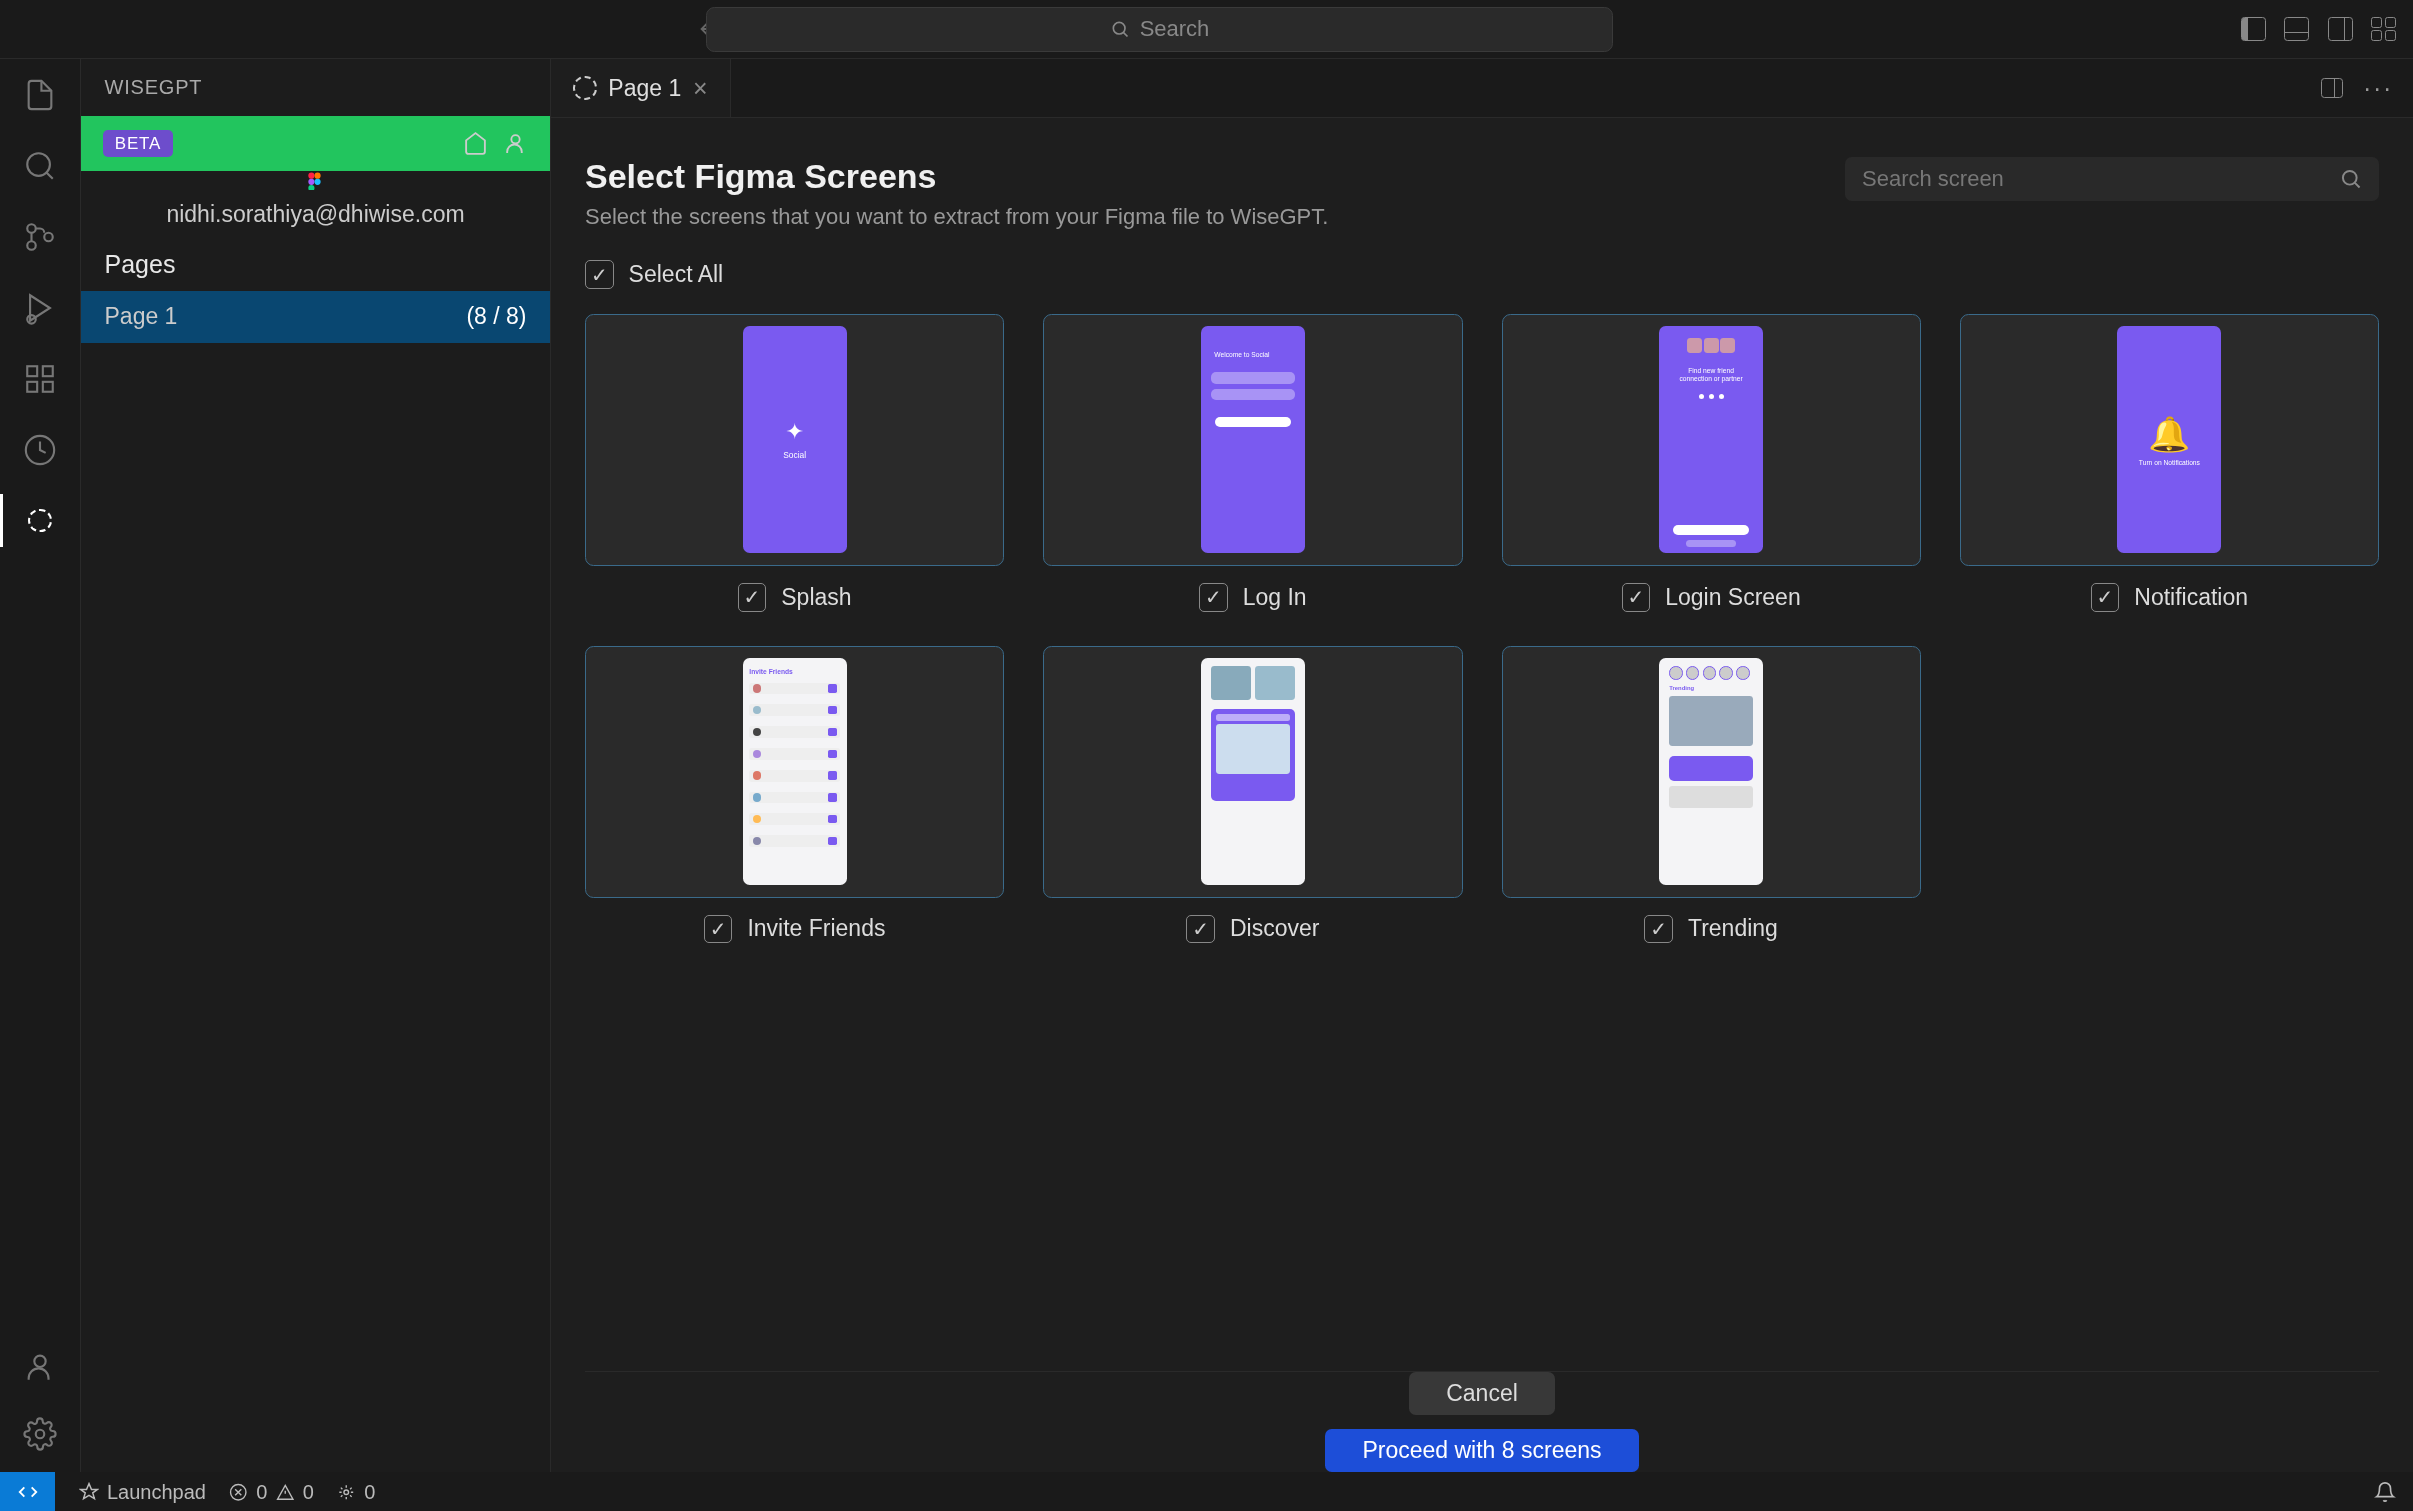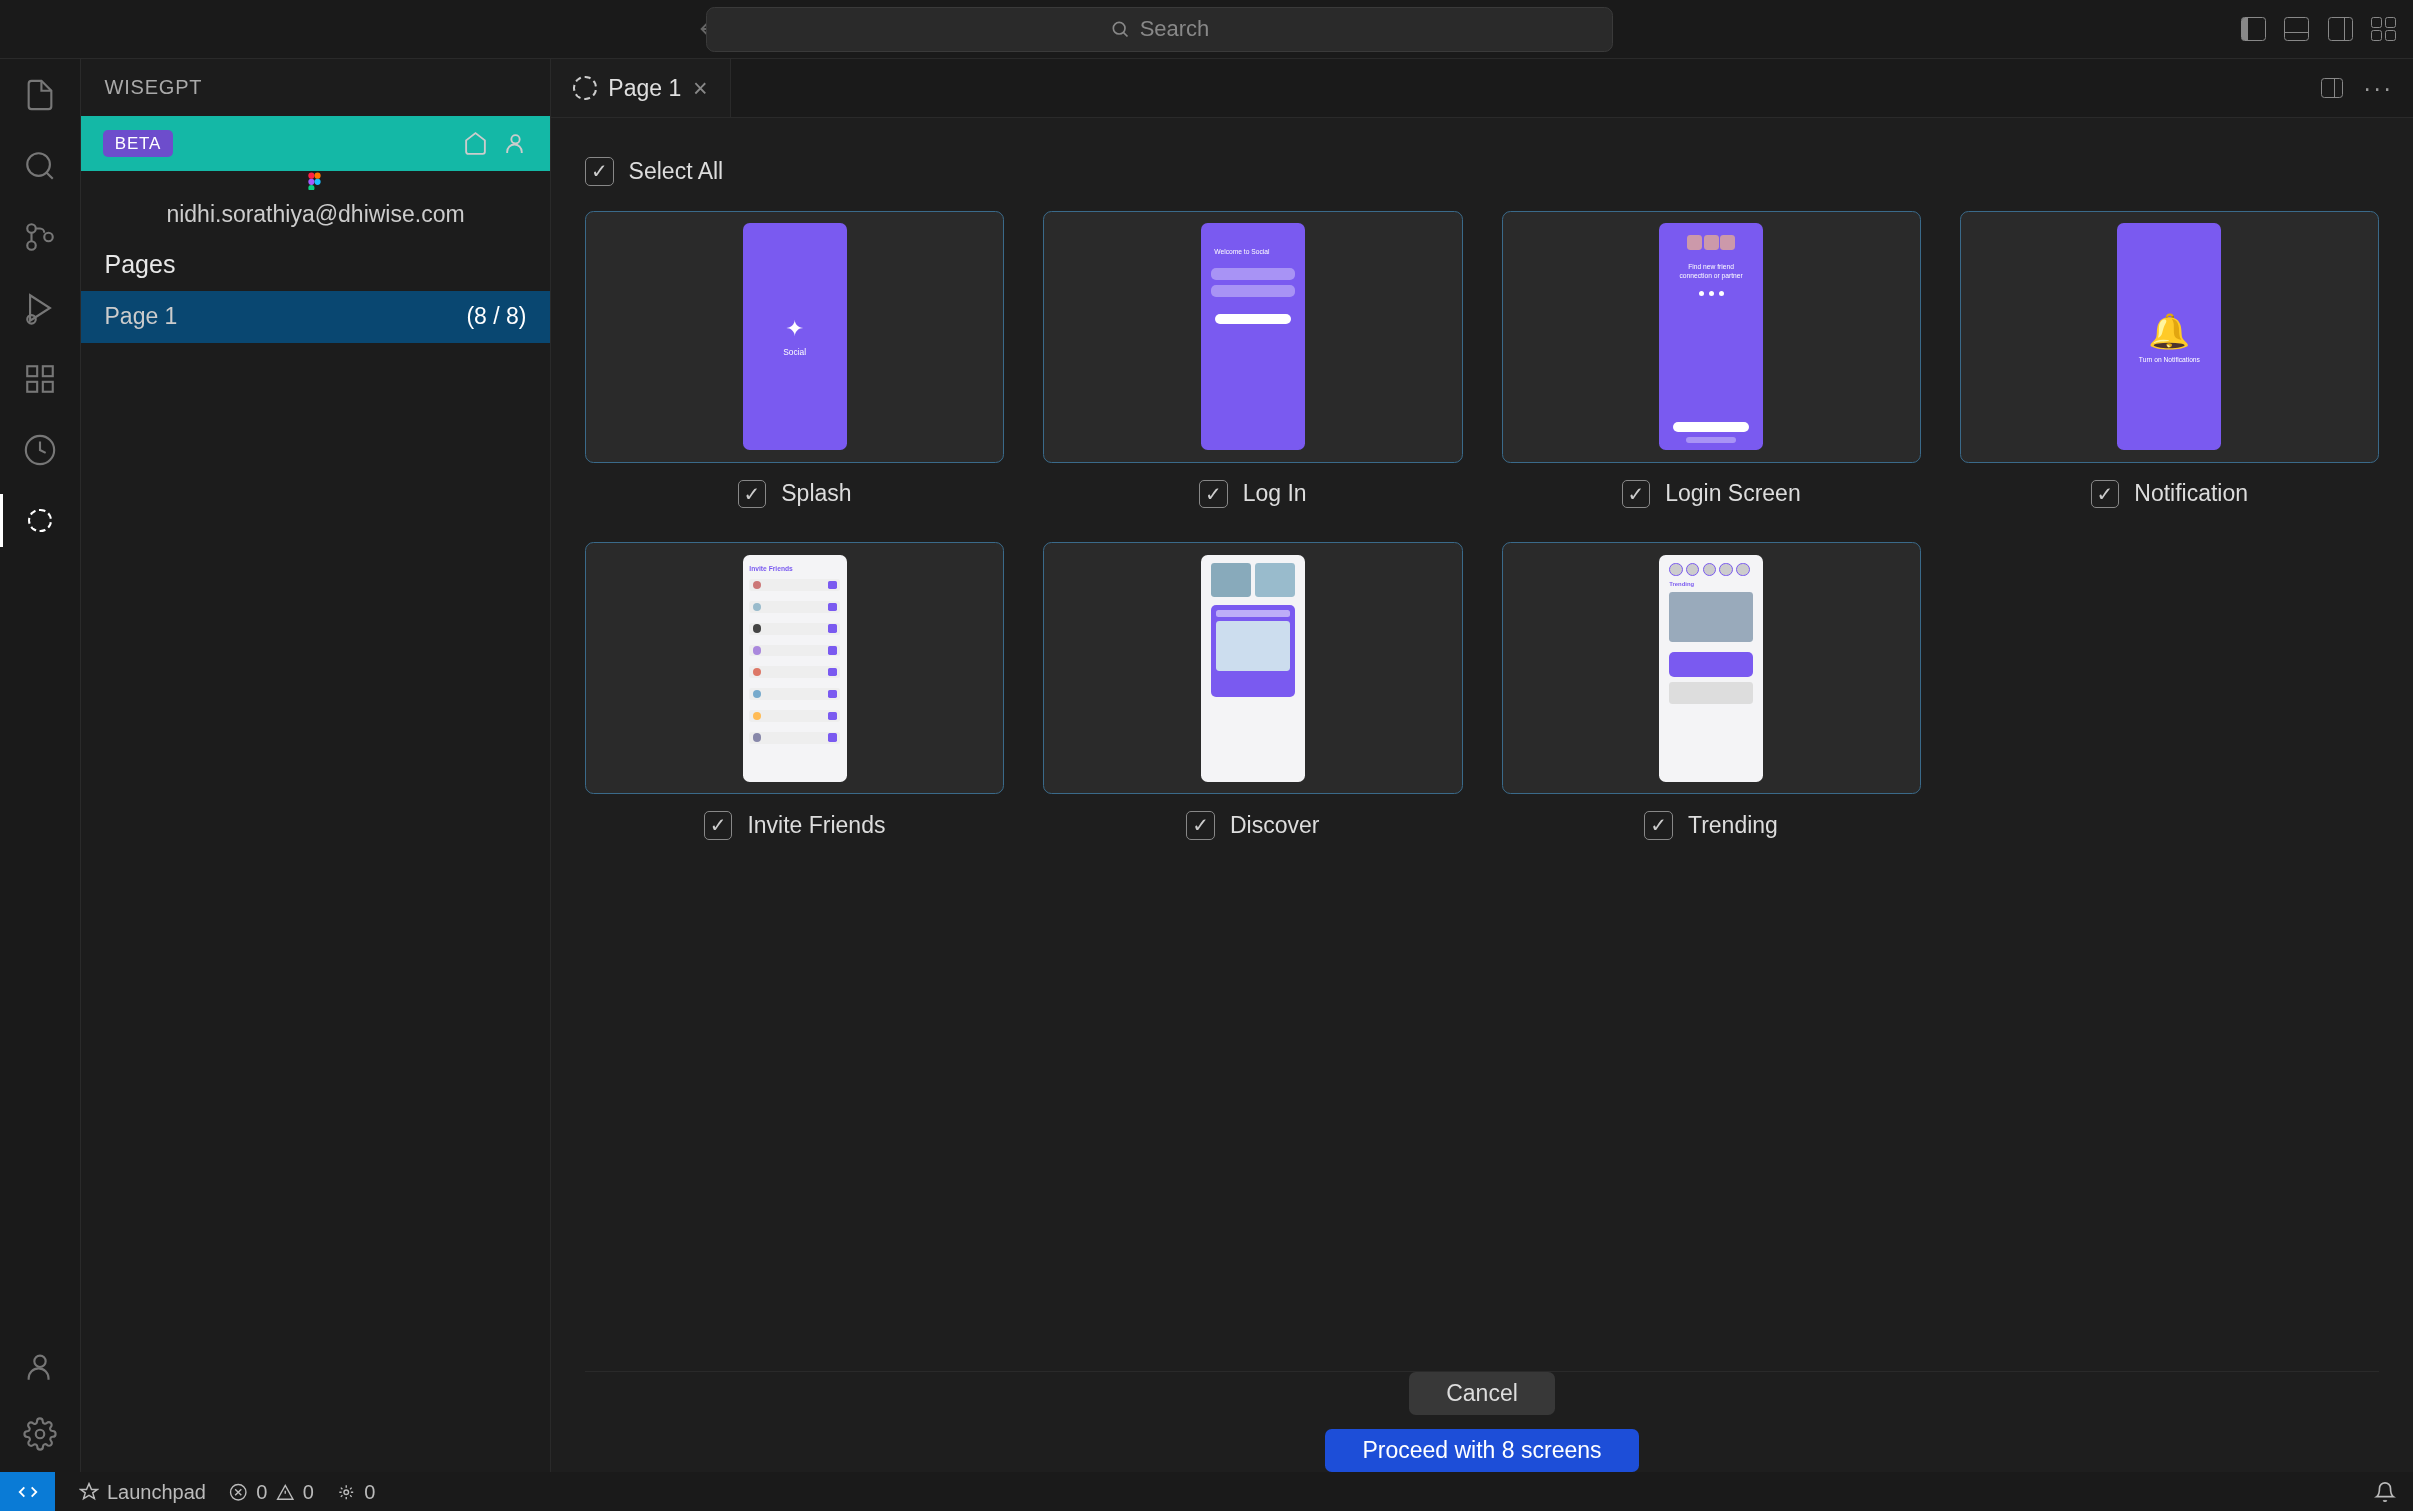--- a/index.html
+++ b/index.html
@@ -25,21 +25,21 @@
 
 .activitybar { width: 81px; background: #1a1a1a; display: flex; flex-direction: column; align-items: center; padding-top: 17px; gap: 34px; border-right: 0.8px solid #2a2a2a; }
 .activitybar-bottom { margin-top: auto; display: flex; flex-direction: column; gap: 30px; padding-bottom: 20px; align-items:center;}
 .act-icon { width: 37px; height: 37px; color: #777; display:flex; align-items:center; justify-content:center;}
 .act-icon.active { color: #fff; position: relative; }
 .act-icon.active::before { content:""; position:absolute; left:-22px; top:-8.4px; bottom:-8.4px; width:3.4px; background:#fff; }
 
 
 .sidebar { width: 470px; background: #1c1c1c; display: flex; flex-direction: column; border-right: 0.8px solid #2a2a2a; }
 .sidebar-header { height: 57px; display: flex; align-items: center; padding: 0 23.5px; font-size: 20px; letter-spacing: 0.8px; color: #aaa; }
-.sidebar-beta-row { height: 55px; background: #14b8a6; display:flex; align-items:center; padding: 0 22px; gap: 4px; justify-content: space-between;}
+.sidebar-beta-row { height: 55px; background: #22c55e; display:flex; align-items:center; padding: 0 22px; gap: 4px; justify-content: space-between;}
 .beta-badge { background: #6d4dcc; color: #fff; font-size: 17px; padding: 3.4px 11.8px; border-radius: 5px; font-weight:500; letter-spacing: 0.8px;}
 .beta-right { display:flex; gap:15px; color:#bbb; align-items:center;}
 .sidebar-user { height: 57px; display:flex; align-items:center; padding: 0 22px; gap: 11.8px; color:#ccc; font-size: 23px; flex-direction: column;}
 .figma-dot { width:18.5px; height:18.5px; display:inline-block; }
 .pages-header { padding: 22px 23.5px 11.8px; font-size: 25px; font-weight:500; color:#e8e8e8;}
 .page-item { height: 52px; display:flex; align-items:center; justify-content:space-between; padding: 0 23.5px; font-size: 23px;}
 .page-item.active { background: #094771; }
 .page-count { color: #ffffff; }
 
 
@@ -246,20 +246,33 @@
         <span>Page 1</span>
         <span class="tab-close">×</span>
       </div>
       <div class="tabs-right">
         <div class="layout-icon right" style="width:22px;height:20px;"></div>
         <span style="font-size:25px; letter-spacing:1.7px;">···</span>
       </div>
     </div>
 
     <div class="content">
+      <div class="content-header">
+        <div>
+          <div class="title">Select Figma Screens</div>
+          <div class="subtitle">Select the screens that you want to extract from your Figma file to WiseGPT.</div>
+        </div>
+        <div class="search-screen">
+          <span>Search screen</span>
+          <svg width="23.5" height="23.5" viewBox="0 0 24 24" fill="none" stroke="#888" stroke-width="2">
+              <circle cx="11" cy="11" r="7"></circle>
+              <path d="M21 21l-5-5"></path>
+            </svg>
+        </div>
+      </div>
 
       <div class="select-all-row">
         <div class="checkbox checked"></div>
         <span>Select All</span>
       </div>
 
       <div class="grid">
 
         <div class="screen-card">
           <div class="thumb">

